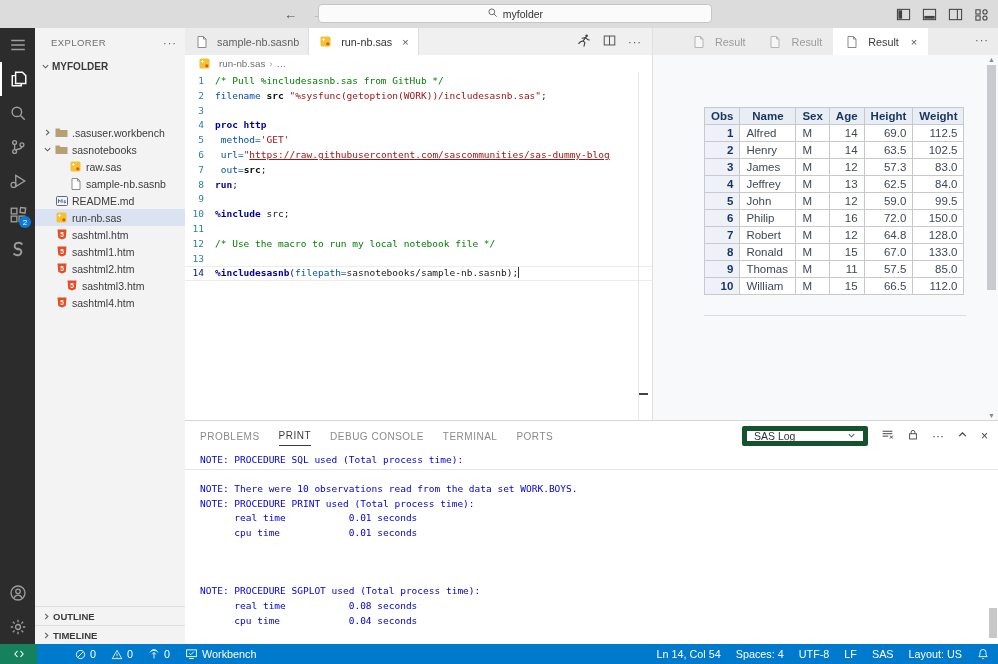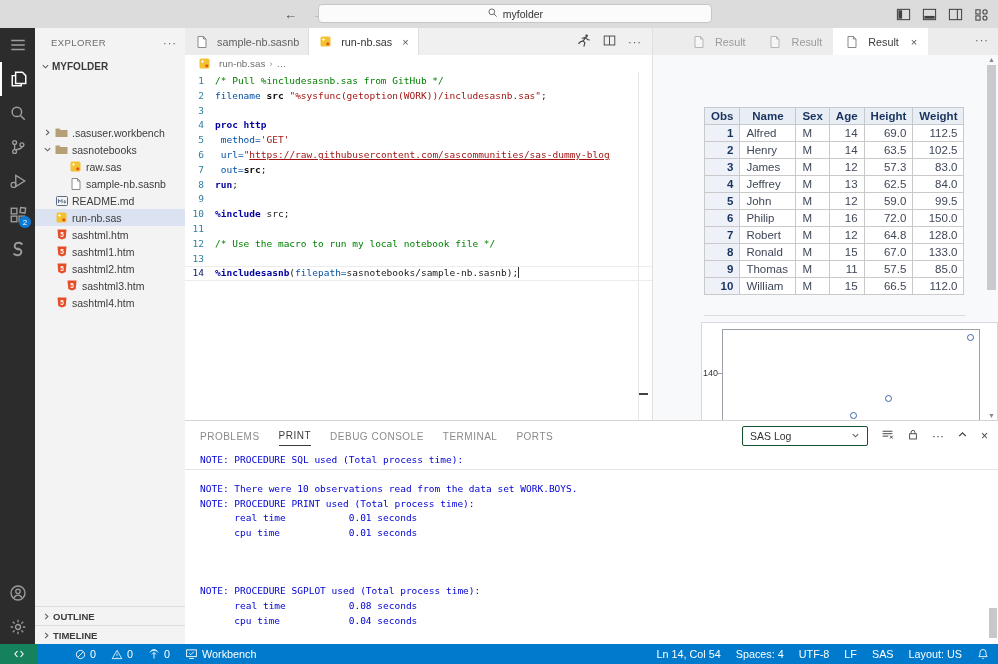--- a/index.html
+++ b/index.html
@@ -88,21 +88,21 @@
   .rsb-track { position:absolute; right:2px; top:0; bottom:0; width:9px; }
   .rsb-thumb { position:absolute; right:0; top:10px; width:9px; height:225px; background:#c8cacd; }
   .rsb-arrow { position:absolute; right:1px; font-size:7px; color:#8a8a8a; }
 
   
   .panel { height:224px; background:#fff; border-top:1px solid #d4d4d4; display:flex; flex-direction:column; position:relative; flex:none; }
   .panel-header { height:29px; display:flex; align-items:center; padding:0 10px 0 15px; flex:none; }
   .ptab { font-size:10px; letter-spacing:.5px; color:#8a8a8a; margin-right:19px; padding-bottom:4px; padding-top:5px; cursor:pointer; }
   .ptab.active { color:#3c3c3c; border-bottom:1px solid #3c3c3c; }
   .panel-right { margin-left:auto; display:flex; align-items:center; gap:13px; color:#424242; }
-  .sas-log-select { width:126px; height:20px; border:1px solid #14532d; border-radius:2px; background:#fff; font-size:10.5px; color:#333; display:flex; align-items:center; justify-content:space-between; padding:0 7px; cursor:pointer; }
+  .sas-log-select { width:126px; height:20px; border:5px solid #14532d; border-radius:2px; background:#fff; font-size:10.5px; color:#333; display:flex; align-items:center; justify-content:space-between; padding:0 7px; cursor:pointer; }
   .picon { font-size:12px; color:#424242; cursor:pointer; line-height:1; }
   .log { flex:1; overflow:hidden; padding-left:15px; padding-top:3px; font-family:"DejaVu Sans Mono", monospace; font-size:9.5px; line-height:14.6px; color:#0000d4; position:relative; }
   .log-line { white-space:pre; }
   .log-divider { position:absolute; left:0; right:0; top:19px; height:1px; background:#e4e4e4; }
   .log-sb { position:absolute; right:1px; bottom:6px; width:8px; height:30px; background:#c8c8c8; }
 
   
   .statusbar { height:20px; background:#007acc; color:#fff; display:flex; align-items:center; font-size:10.8px; flex:none; padding-right:9px; }
   .remote { width:37px; height:20px; background:#16825d; display:flex; align-items:center; justify-content:center; margin-right:38px; cursor:pointer; flex:none; }
   .sbi { display:flex; align-items:center; gap:4px; margin-right:15px; cursor:pointer; white-space:nowrap; }
@@ -575,29 +575,20 @@
                     <td class="ar obs">10</td>
                     <td class="al">William</td>
                     <td class="al">M</td>
                     <td class="ar">15</td>
                     <td class="ar">66.5</td>
                     <td class="ar">112.0</td>
                   </tr>
                 </tbody>
               </table>
             <div class="rdivider"></div>
-            <div class="chart-card">
-              <div class="plot-frame" id="plot-frame">
-                <span class="ytick-label">140</span>
-                <span class="ytick-mark"></span>
-              <div class="pt" style="left: 244.438px; top: 3.5px;"></div>
-                  <div class="pt" style="left: 161.62px; top: 64.5px;"></div>
-                  <div class="pt" style="left: 126.532px; top: 81.5px;"></div>
-                </div>
-            </div>
             <div class="rsb-track">
               <span class="rsb-arrow" style="top:1px;">▲</span>
               <div class="rsb-thumb"></div>
               <span class="rsb-arrow" style="bottom:1px;">▼</span>
             </div>
           </div>
         </div>
       </div>
 
       <div class="panel">

